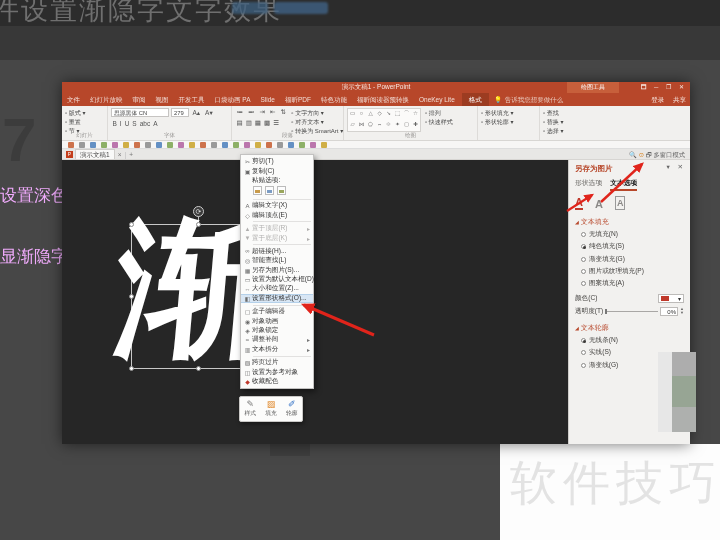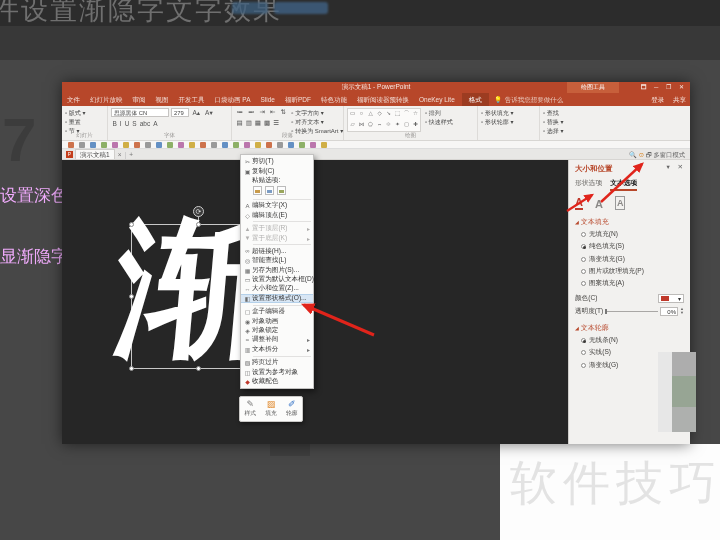--- a/index.html
+++ b/index.html
@@ -327,21 +327,21 @@
           <span class="handle" style="right:-3px;top:-3px;"></span>
           <span class="handle" style="left:-3px;top:69px;"></span>
           <span class="handle" style="right:-3px;top:69px;"></span>
           <span class="handle" style="left:-3px;bottom:-3px;"></span>
           <span class="handle" style="left:64px;bottom:-3px;"></span>
           <span class="handle" style="right:-3px;bottom:-3px;"></span>
         </div>
       </div>
 
       <div class="pane">
-        <div class="pane-title">大小和位置</div>
+        <div class="pane-title">另存为图片</div>
         <div class="pane-ctrl">
           <span>▾</span>
           <span>✕</span>
         </div>
         <div class="pane-tabs">
           <span class="ptab">形状选项</span>
           <span class="ptab active">文本选项</span>
         </div>
         <div class="pane-icons">
           <span class="picon a1">A</span>

